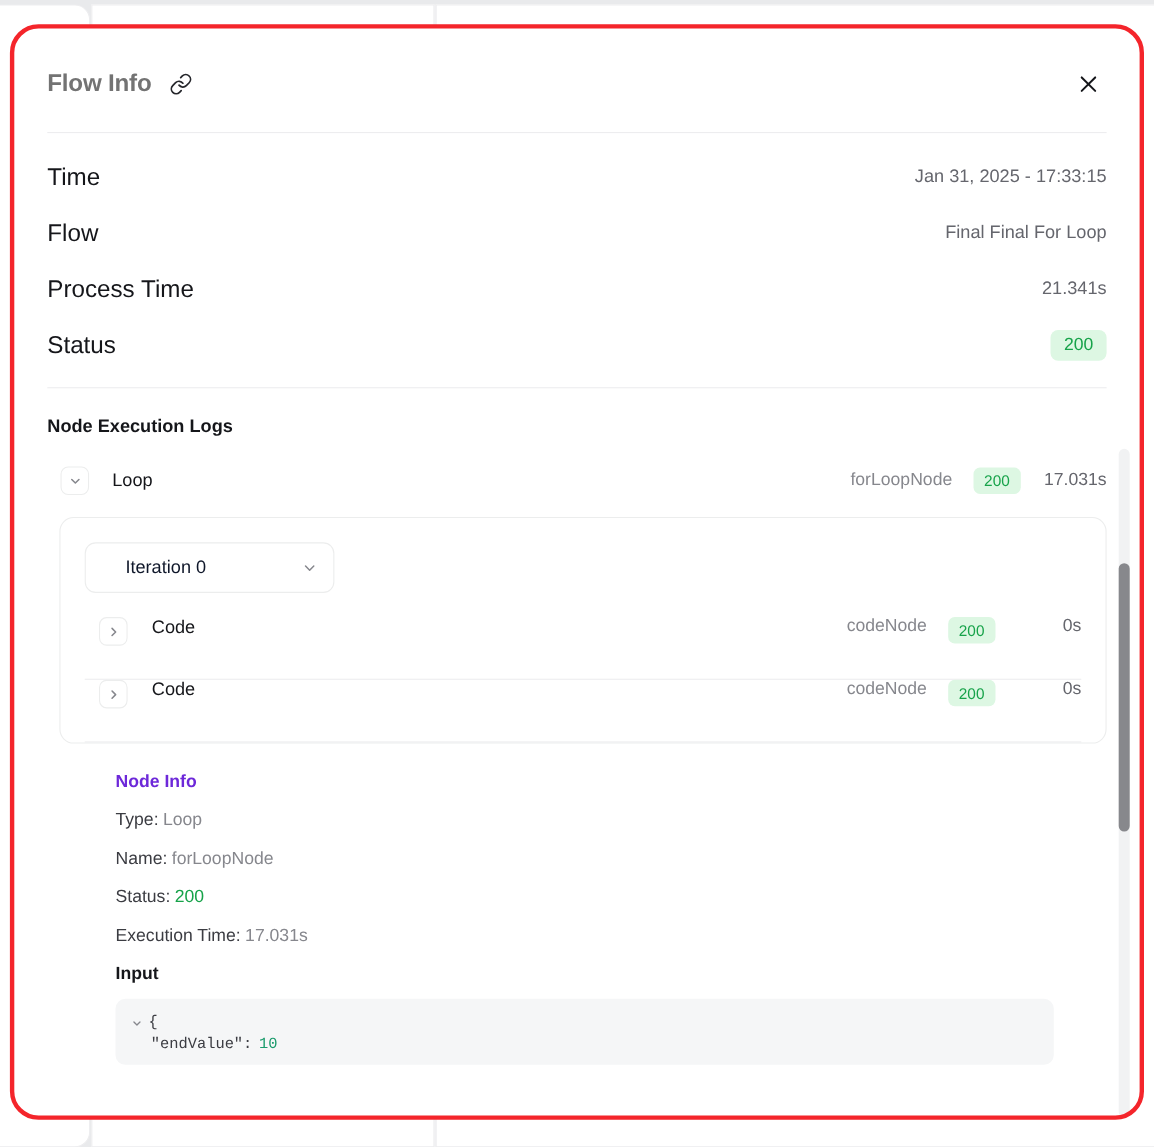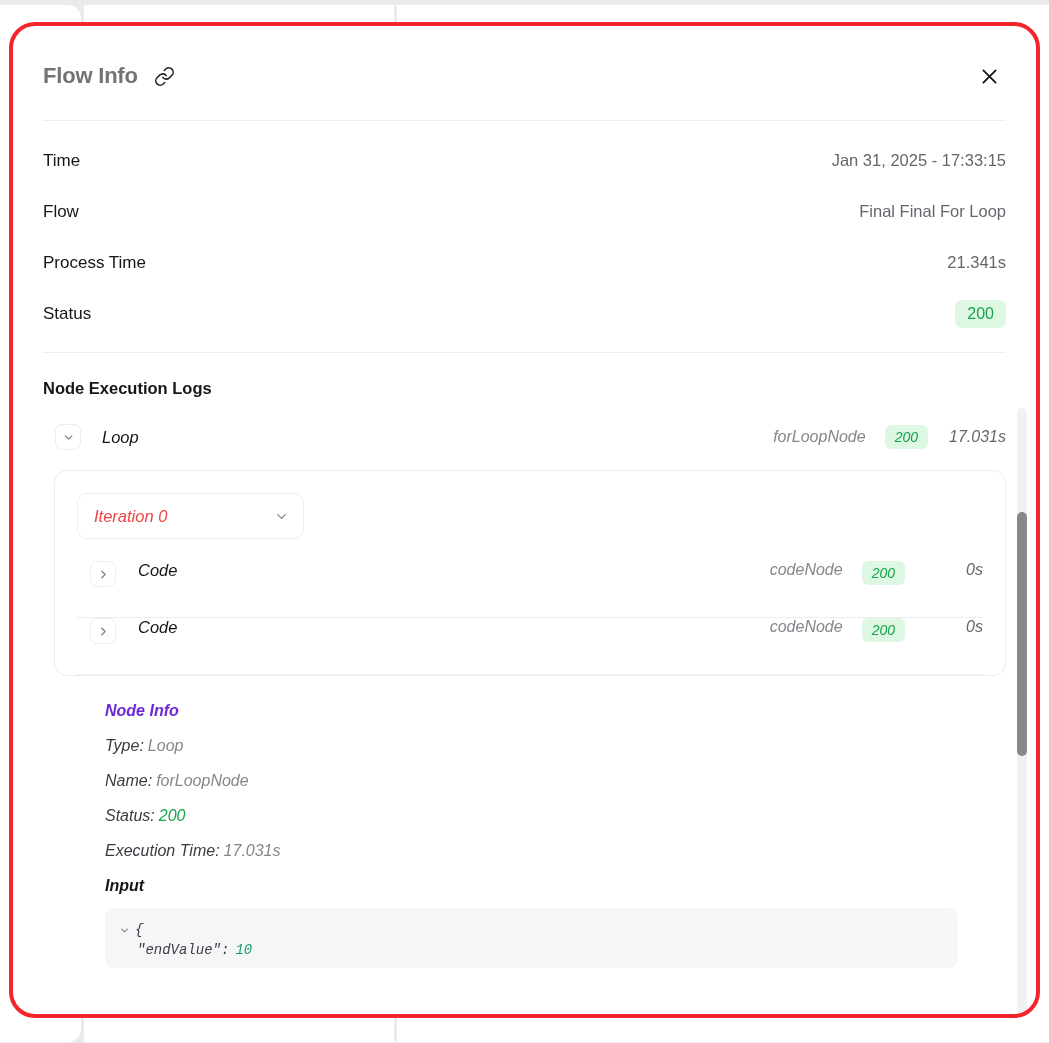--- a/index.html
+++ b/index.html
@@ -85,21 +85,21 @@
 
   
   .info-list { padding: 14px 32px 0 32px; }
   .info-row {
     display: flex;
     align-items: center;
     justify-content: space-between;
     height: 51px;
   }
   .info-label {
-    font-size: 17px;
+    font-size: 22px;
     color: #15161a;
   }
   .info-value {
     font-size: 16.5px;
     color: #65666d;
   }
   .badge-200 {
     background: #ddf7e3;
     color: #17a34a;
     font-size: 16px;
@@ -120,21 +120,20 @@
     padding: 26px 32px 0 32px;
     font-size: 16.5px;
     font-weight: 700;
     color: #15161a;
   }
 
   .log-scroll-area {
     position: relative;
     margin-top: 14px;
     padding: 0 32px 0 32px;
-    font-style: italic;
   }
 
   .node-row {
     display: flex;
     align-items: center;
     height: 50px;
     padding: 0 0 0 12px;
   }
   .chev-btn {
     width: 26px; height: 26px;
@@ -187,22 +186,23 @@
     border: 1px solid #eceded;
     border-radius: 10px;
     display: flex;
     align-items: center;
     padding: 0 14px 0 16px;
     background: #fff;
     cursor: pointer;
   }
   .iteration-label {
     font-size: 16.5px;
-    color: #ef4444;
+    color: #0f172a;
     flex: 1;
+    margin-left: 20px;
   }
   .sub-rows { margin-top: 22px; }
   .sub-row {
     display: flex;
     align-items: flex-start;
     height: 56px;
     padding-left: 35px;
     padding-right: 22px;
   }
   .sub-row .node-name { margin-left: 22px; }

